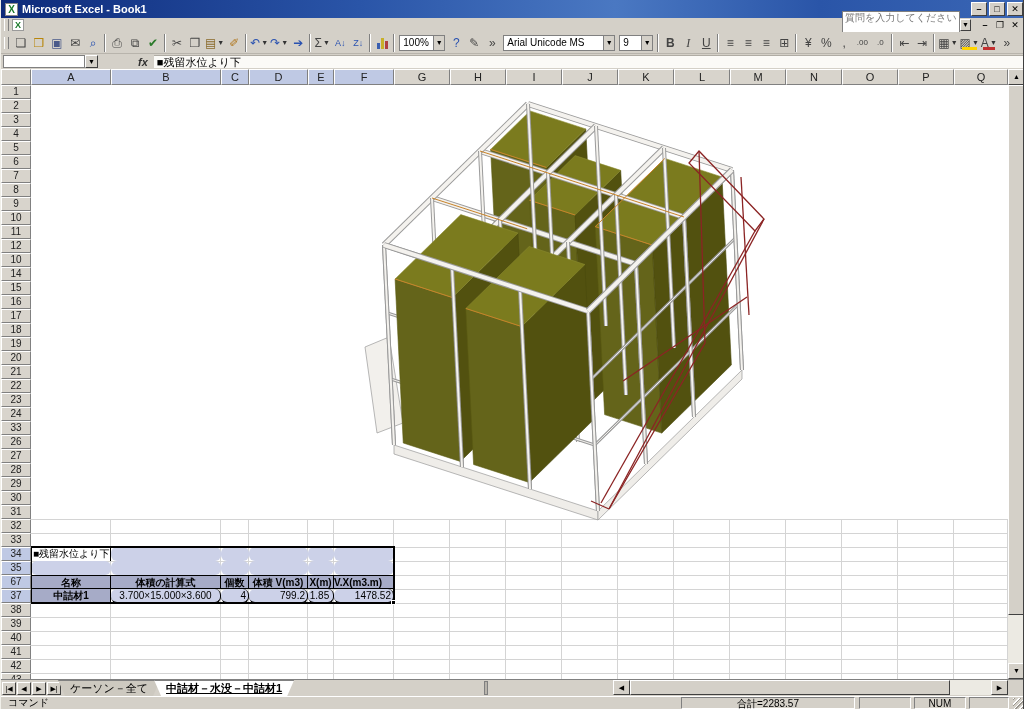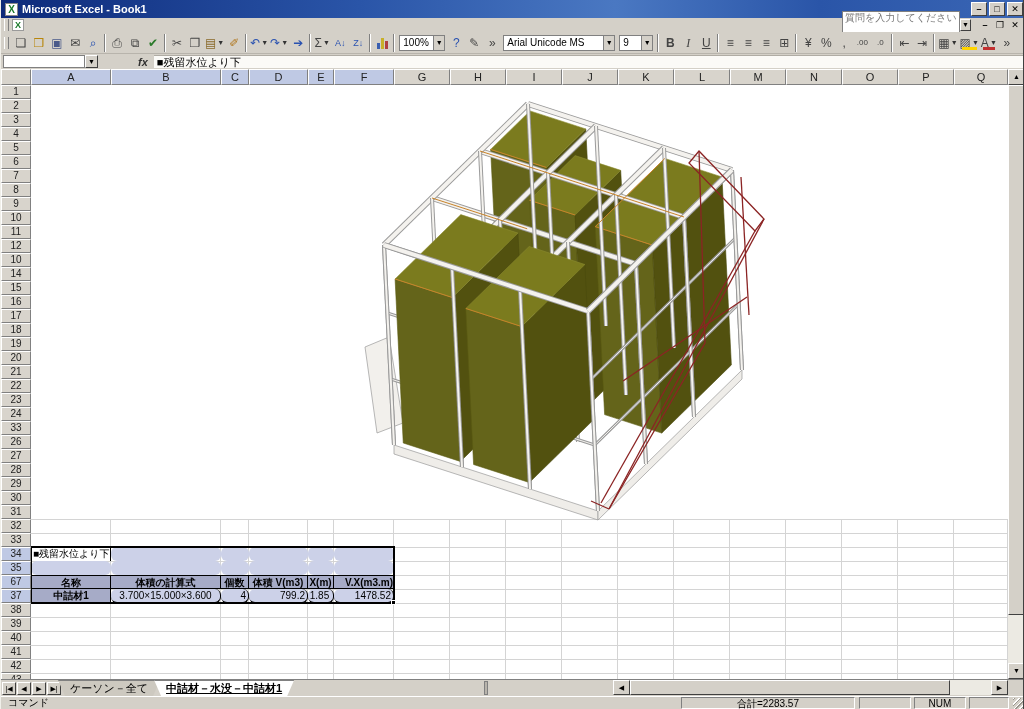--- a/index.html
+++ b/index.html
@@ -517,21 +517,21 @@
           <div class="tcell lav" style="width: 59px; text-align: left; padding-left: 2px;"></div>
           <div class="tcell lav" style="width: 26px; text-align: left; padding-left: 2px;"></div>
           <div class="tcell lav" style="width: 60px; text-align: left; padding-left: 2px;"></div>
         </div>
         <div class="trow">
           <div class="tcell dk bordered first" style="width: 80px; text-align: center; border-left: 1px solid rgb(0, 0, 0); border-top: 1px solid rgb(0, 0, 0);">名称</div>
           <div class="tcell dk bordered" style="width: 110px; text-align: center; border-top: 1px solid rgb(0, 0, 0);">体積の計算式</div>
           <div class="tcell dk bordered" style="width: 28px; text-align: center; border-top: 1px solid rgb(0, 0, 0);">個数</div>
           <div class="tcell dk bordered" style="width: 59px; text-align: center; border-top: 1px solid rgb(0, 0, 0);">体積 V(m3)</div>
           <div class="tcell dk bordered" style="width: 26px; text-align: center; border-top: 1px solid rgb(0, 0, 0);">X(m)</div>
-          <div class="tcell dk bordered" style="width: 60px; text-align: right; border-top: 1px solid rgb(0, 0, 0);">V.X(m3.m)</div>
+          <div class="tcell dk bordered" style="width: 60px; text-align: left; border-top: 1px solid rgb(0, 0, 0);">V.X(m3.m)</div>
         </div>
         <div class="trow">
           <div class="tcell dk bordered" style="width: 80px; text-align: center; border-left: 1px solid rgb(0, 0, 0);">中詰材1</div>
           <div class="tcell lav bordered" style="width: 110px; text-align: center;">3.700×15.000×3.600</div>
           <div class="tcell lav bordered" style="width: 28px; text-align: right; padding-right: 2px;">4</div>
           <div class="tcell lav bordered" style="width: 59px; text-align: right; padding-right: 2px;">799.2</div>
           <div class="tcell lav bordered" style="width: 26px; text-align: center; padding-right: 2px;">1.85</div>
           <div class="tcell lav bordered" style="width: 60px; text-align: right; padding-right: 2px;">1478.52</div>
         </div>
         <div class="sel-outline">

